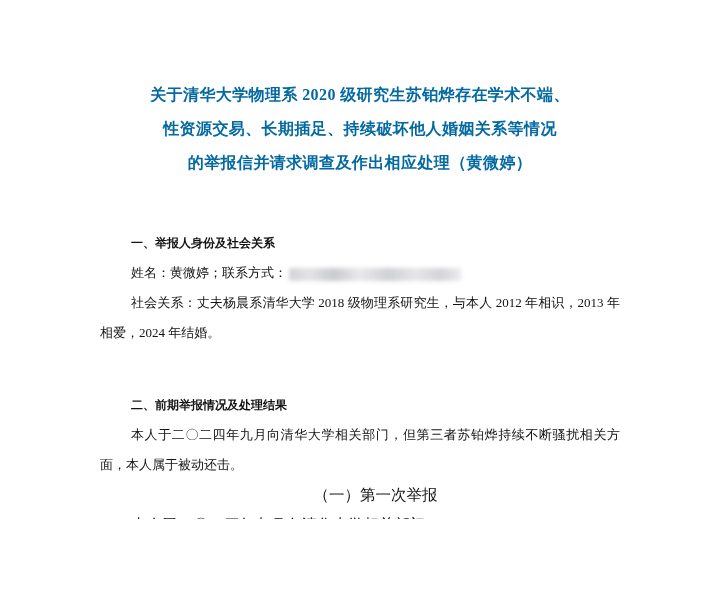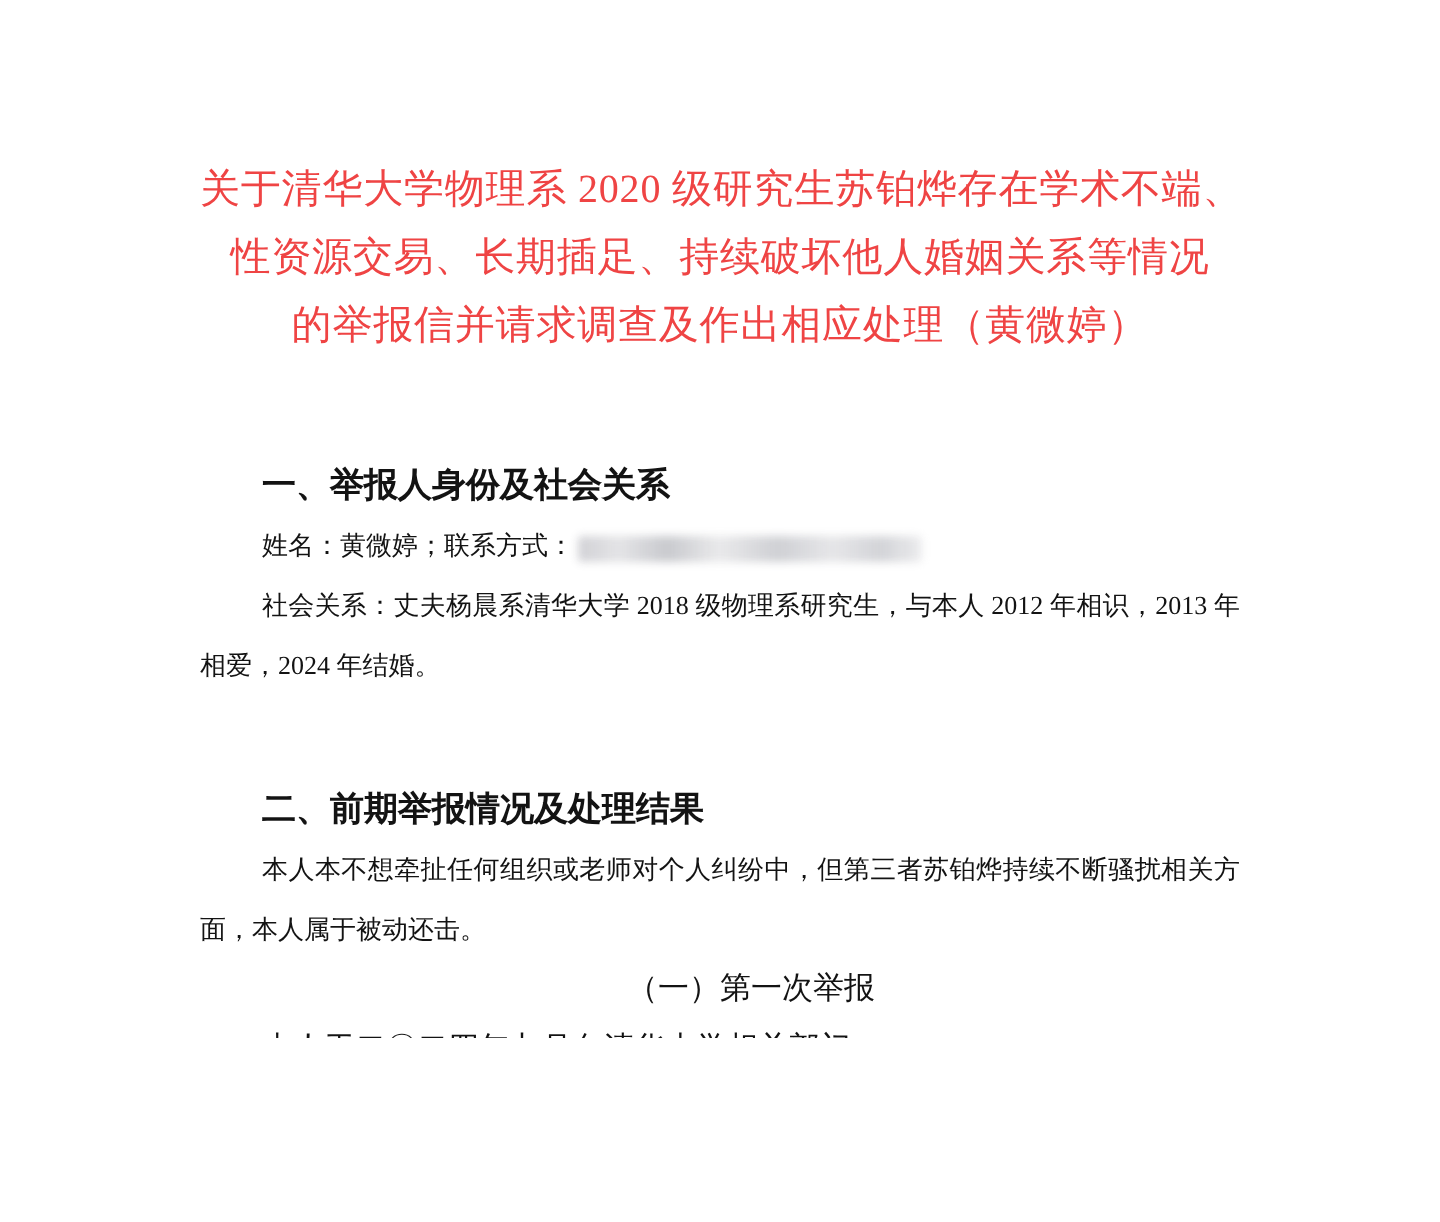--- a/index.html
+++ b/index.html
@@ -20,32 +20,32 @@
     height: 611px;
     background: #ffffff;
     box-sizing: border-box;
     padding: 0 100px;
   }
   .title-block {
     padding-top: 78px;
     text-align: center;
   }
   .title-line {
-    font-size: 20px;
-    font-weight: normal;
+    font-size: 16px;
+    font-weight: bold;
     line-height: 34px;
     letter-spacing: 0.4px;
-    color: #ef4444;
+    color: #0369a1;
     white-space: nowrap;
   }
   .spacer-after-title {
     height: 46px;
   }
   .section-heading {
-    font-size: 17px;
+    font-size: 12px;
     font-weight: bold;
     line-height: 30px;
     color: #131313;
     text-indent: 31px;
     margin-top: 2px;
   }
   .para {
     font-size: 13px;
     line-height: 30px;
     color: #131313;
@@ -109,18 +109,18 @@
     <div class="para">
       <span>姓名：黄微婷；联系方式：</span><span class="redacted"></span>
     </div>
     <div class="para">社会关系：丈夫杨晨系清华大学 2018 级物理系研究生，与本人 2012 年相识，2013 年相爱，2024 年结婚。</div>
   </div>
 
   <div class="gap-lg"></div>
 
   <div>
     <div class="section-heading">二、前期举报情况及处理结果</div>
-    <div class="para">本人本不想牵扯任何组织或老师对个人纠纷中，但第三者苏铂烨持续不断骚扰相关方面，本人属于被动还击。</div>
+    <div class="para">本人于二〇二四年九月向清华大学相关部门，但第三者苏铂烨持续不断骚扰相关方面，本人属于被动还击。</div>
     <div class="sub-heading">（一）第一次举报</div>
     <div class="clipped-row">本人于二〇二四年九月向清华大学相关部门</div>
   </div>
 
 </div>
 
 </body></html>

